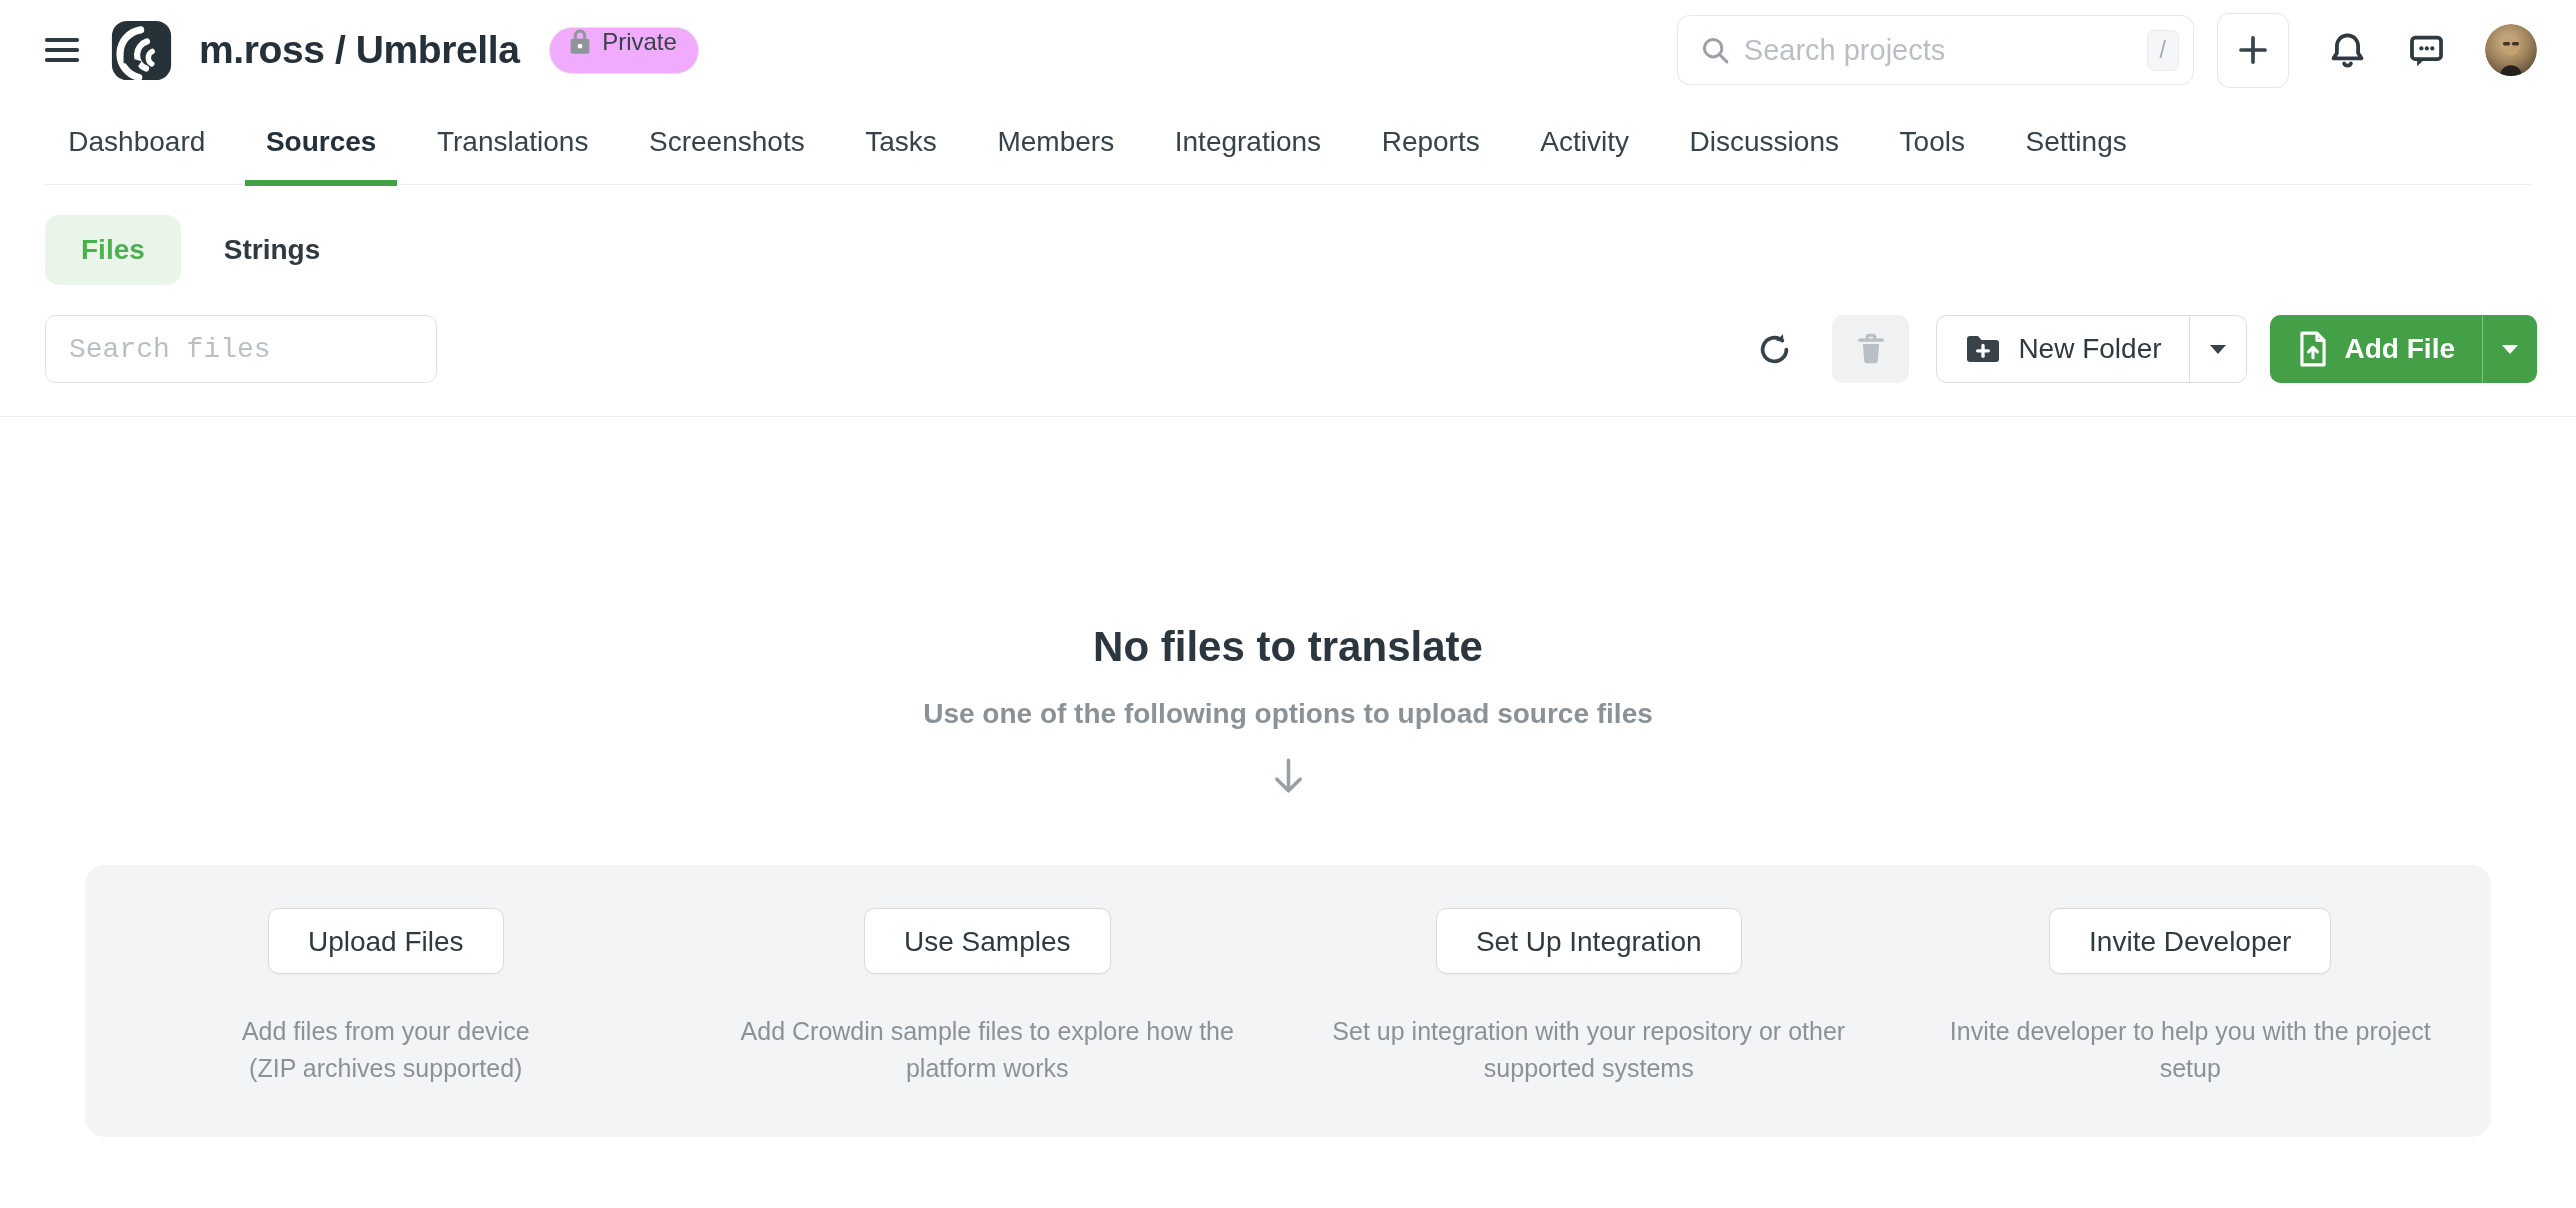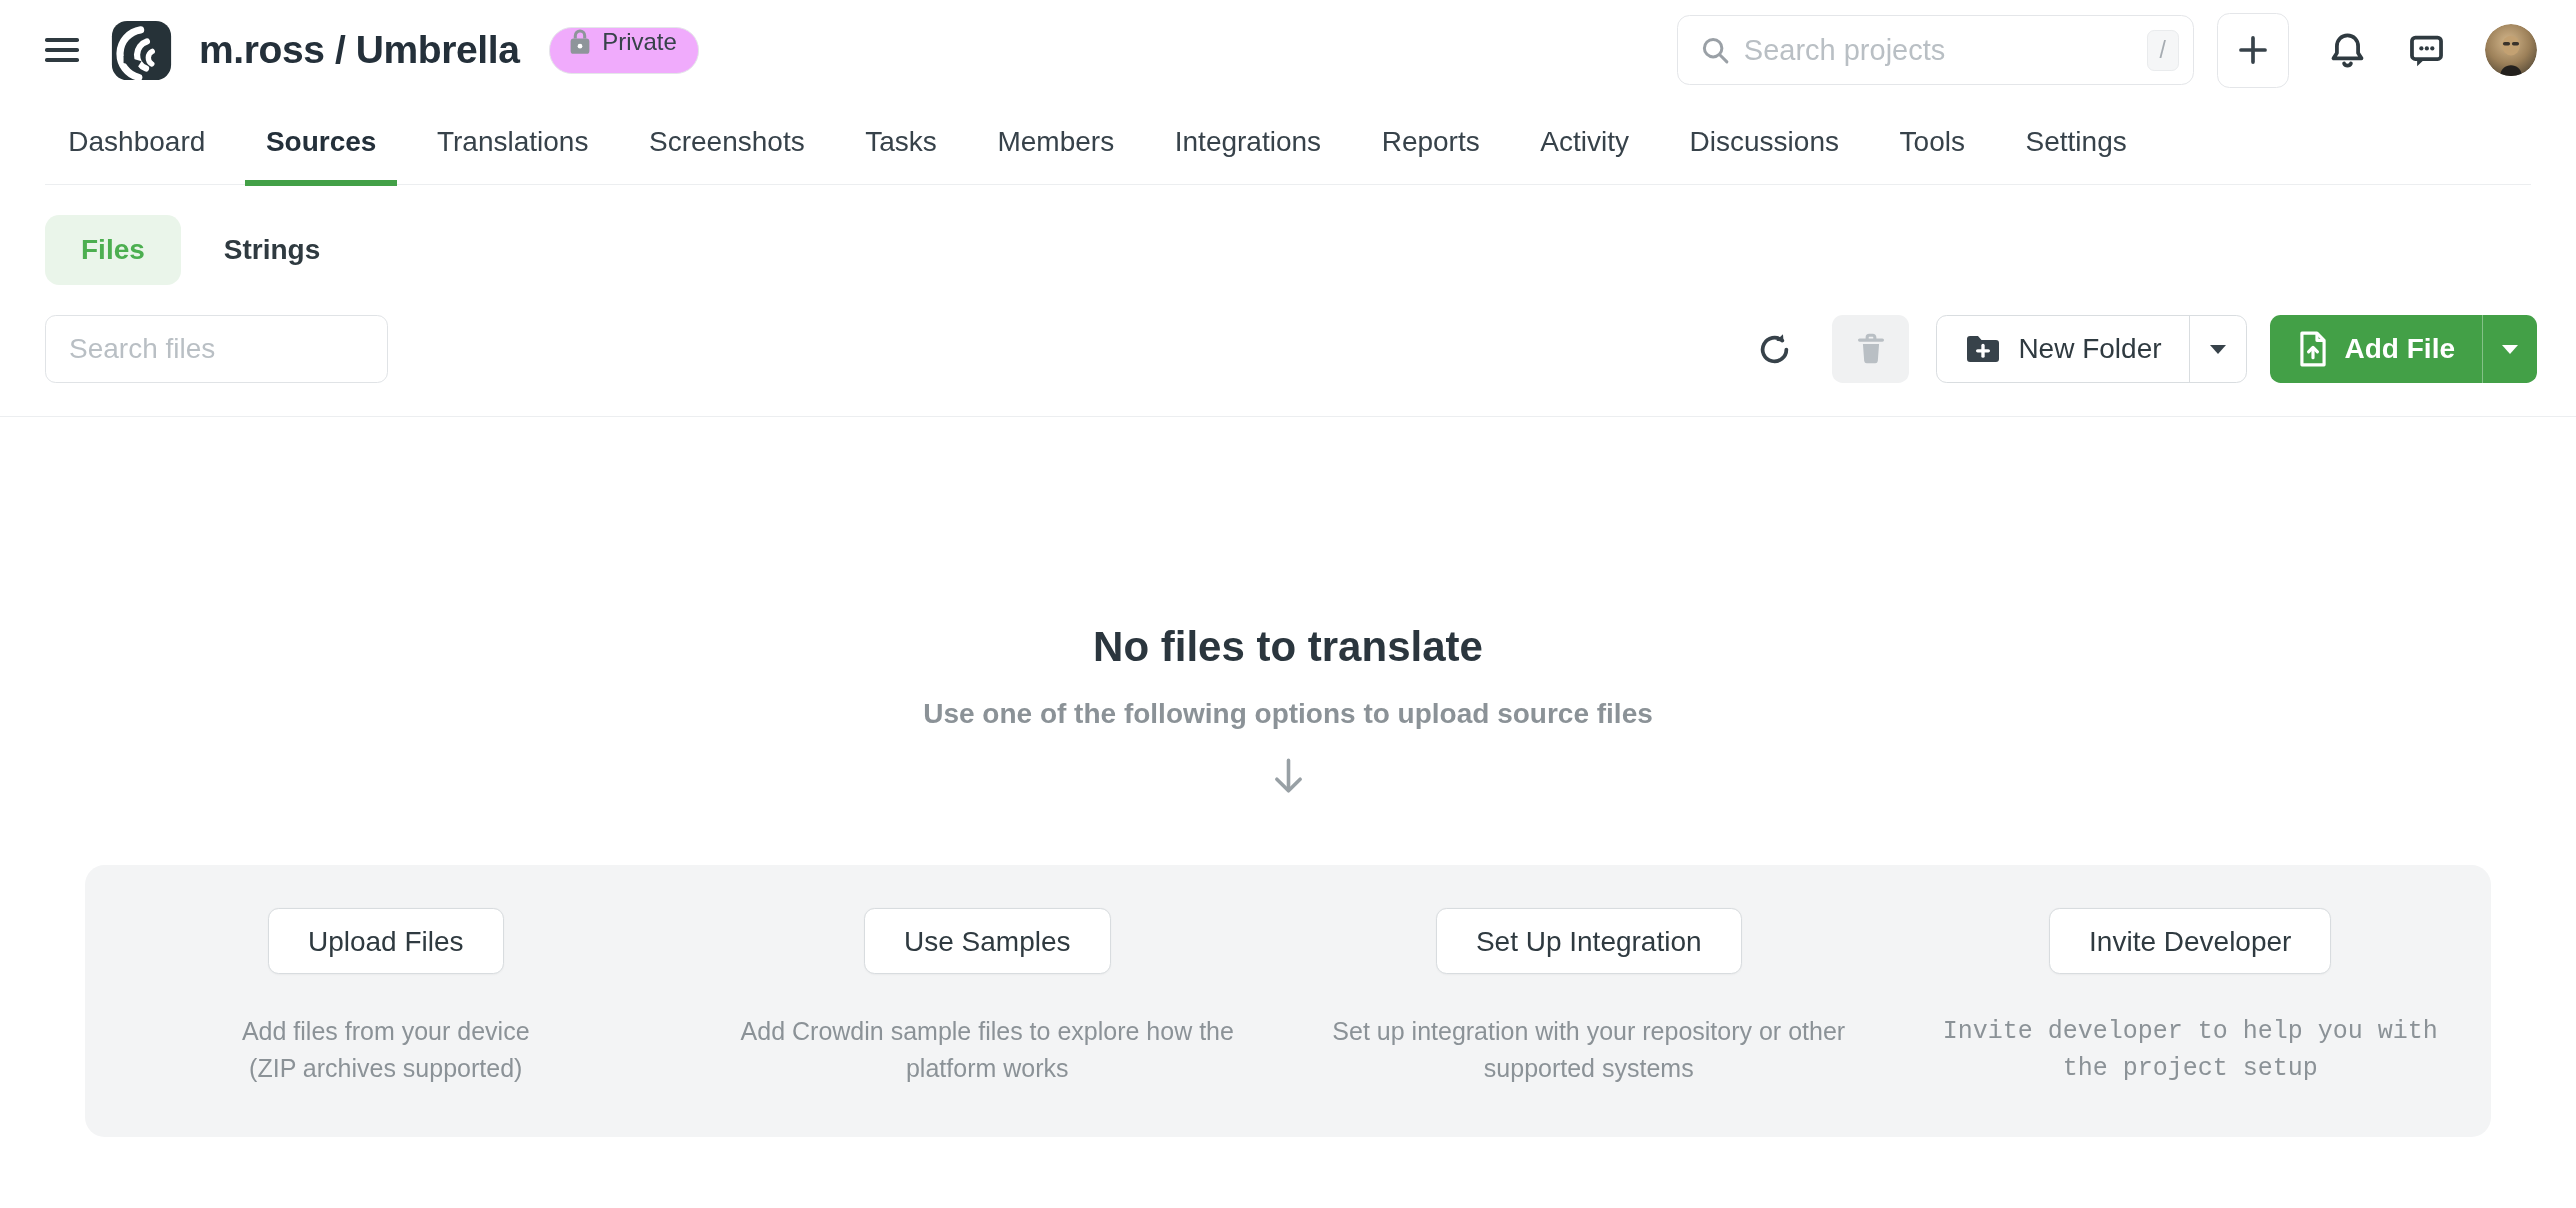--- a/index.html
+++ b/index.html
@@ -39,22 +39,22 @@
     height:6.3px; background:#43a047; }
 
   
   .subnav { margin:30px 0 0 45px; display:flex; align-items:center; gap:43px;font-weight:bold; }
   .seg-pill { height:70px; padding:0 36px; border-radius:14.3px; background:#eaf5ea; color:#4caf50;
     font-size:28px; display:flex; align-items:center; cursor:pointer; }
   .seg-plain { font-size:28px; color:#2f3a40; cursor:pointer; }
 
   
   .toolbar { margin:29px 39px 0 45px; display:flex; align-items:center; height:70px; }
-  .search-files { width:343px; height:68px; border:1.8px solid #e0e3e6; border-radius:10.7px;
-    font-size:28px; padding:12px 23px; color:#263238; outline:none; font-family:Liberation Sans, sans-serif; }
+  .search-files { width:392px; height:68px; border:1.8px solid #e0e3e6; border-radius:10.7px;
+    font-size:28px; padding:12px 23px; color:#263238; outline:none; font-family:Liberation Mono, monospace; }
   .search-files::placeholder { color:#b9bfc4; }
   .tb-right { margin-left:auto; display:flex; align-items:center;justify-content:center; }
   .refresh-btn { background:none; border:none; cursor:pointer; display:flex; margin-right:38px; }
   .trash-btn { width:77px; height:68px; background:#f0f1f2; border:none; border-radius:10.7px;
     display:flex; align-items:center; justify-content:center; margin-right:27px; cursor:pointer; }
   .split { display:flex; align-items:stretch; height:68px; border-radius:10.7px; overflow:hidden; cursor:pointer; }
   .split-light { border:1.8px solid #d9dde0; background:#fff; margin-right:23px; }
   .split-light .main { display:flex; align-items:center; gap:16px; padding:0 27px; font-size:28px; color:#2f3a40; }
   .split-light .caret-part { width:57px; display:flex; align-items:center; justify-content:center; border-left:1.8px solid #d9dde0; }
   .split-green { background:#43a047; }
@@ -75,21 +75,21 @@
   .panel { margin:64px 85px 0; background:#f3f4f5; border-radius:19.7px;
     padding:43px 0 50px; display:flex; }
   .option { flex:1; text-align:center; }
   .option-btn { display:inline-block; height:66px; line-height:63px; padding:0 39px; background:#fff;
     border:1.8px solid #d8dcdf; border-radius:10.7px; font-size:28px; color:#2f3a40; cursor:pointer;
     font-family:"Liberation Sans", sans-serif; box-shadow:0 0.9px 1.8px rgba(0,0,0,0.04); }
   .option-desc { margin:39px auto 0; font-size:25px; color:#8b9297; line-height:37px; }
   .option:nth-child(1) .option-desc { max-width:322px; }
   .option:nth-child(2) .option-desc { max-width:546px; }
   .option:nth-child(3) .option-desc { max-width:572px; }
-  .option:nth-child(4) .option-desc { max-width:537px;font-family:Liberation Mono, monospace; }
+  .option:nth-child(4) .option-desc { max-width:537px; }
 </style>
 </head>
 <body>
 
 <div class="header">
   <div class="hamburger">
     <span></span>
       <span></span>
       <span></span>
   </div>

